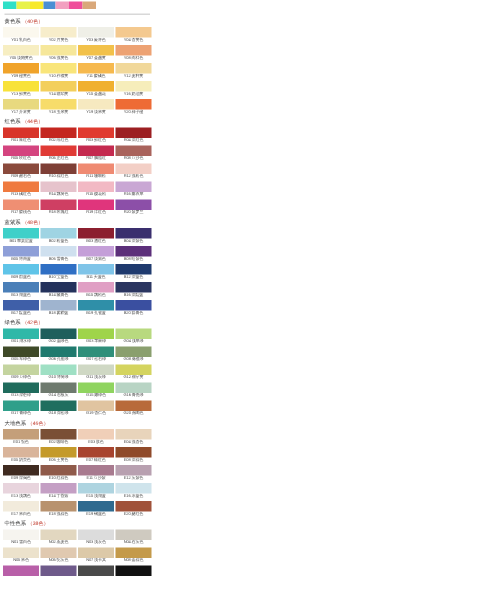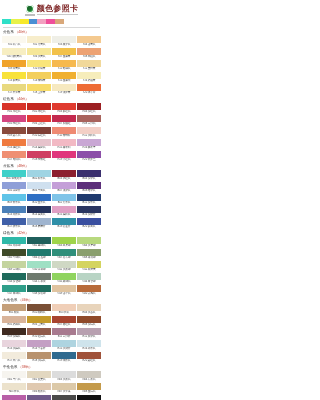--- a/index.html
+++ b/index.html
@@ -153,30 +153,20 @@
     white-space: nowrap;
     overflow: hidden;
     letter-spacing: -.1px;
   }
 </style>
 </head>
 <body>
 
 <div id="card">
 
-  <div class="header">
-    <div class="logo">
-      <div class="logo-badge"></div>
-      <div class="logo-sub"></div>
-    </div>
-    <div class="title-wrap">
-      <div class="title">颜色参照卡</div>
-      <div class="title-rule"></div>
-    </div>
-  </div>
 
   <div class="strip">
       <span style="background: rgb(47, 224, 200); flex: 1 1 0px;"></span>
       <span style="background: rgb(232, 242, 74); flex: 1 1 0px;"></span>
       <span style="background: rgb(247, 233, 43); flex: 1 1 0px;"></span>
       <span style="background: rgb(74, 143, 212); flex: 1 1 0px;"></span>
       <span style="background: rgb(242, 160, 192); flex: 1 1 0px;"></span>
       <span style="background: rgb(239, 79, 155); flex: 1 1 0px;"></span>
       <span style="background: rgb(217, 168, 122); flex: 1 1 0px;"></span>
     </div>

